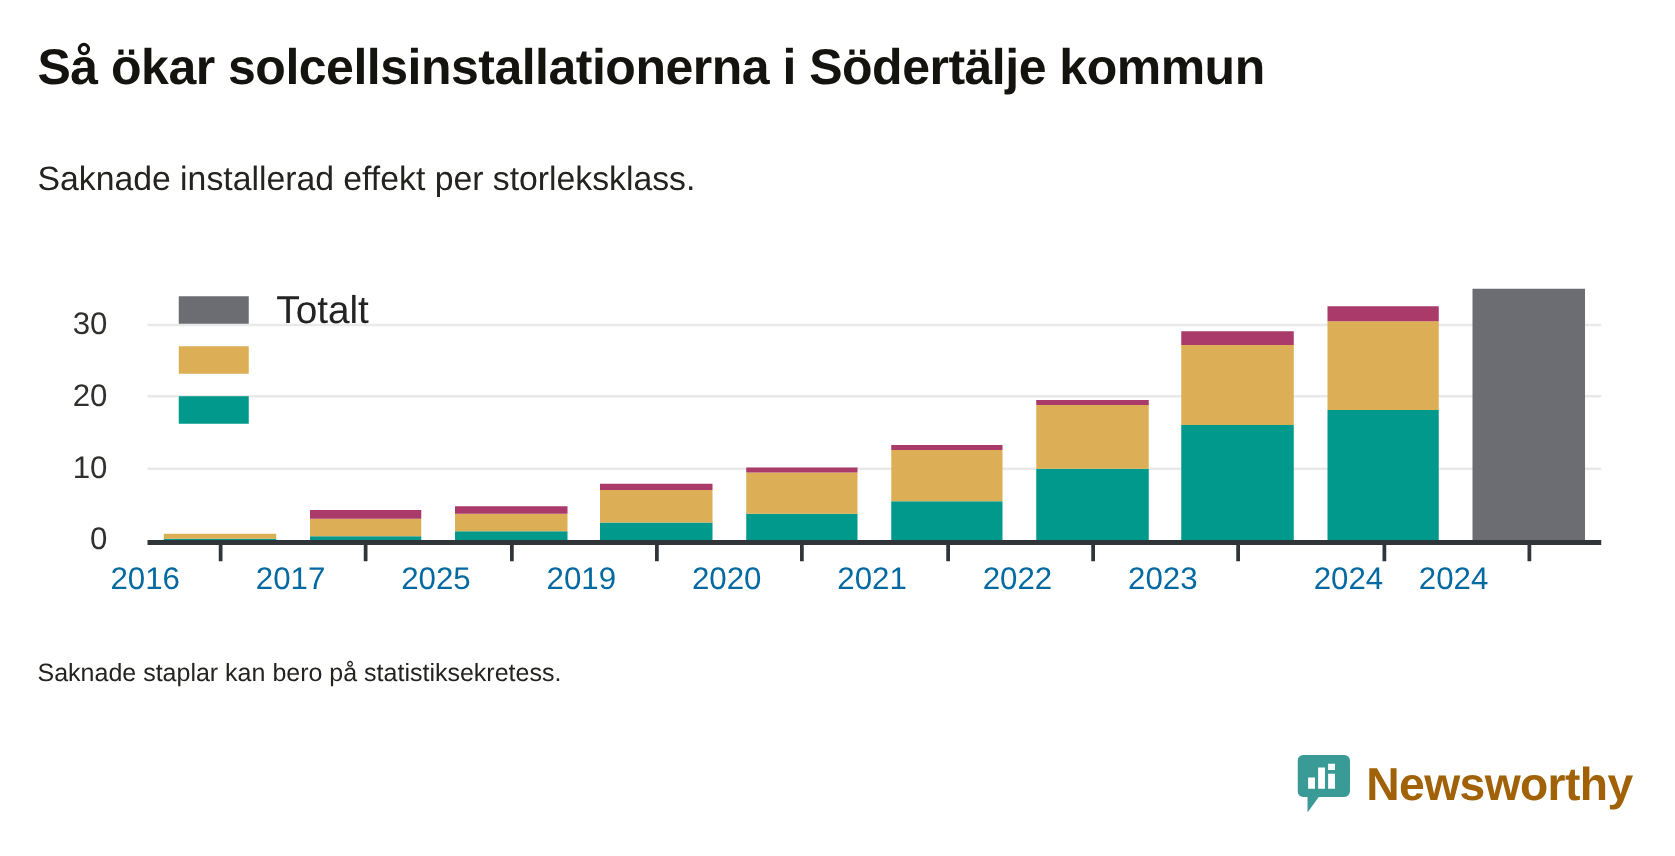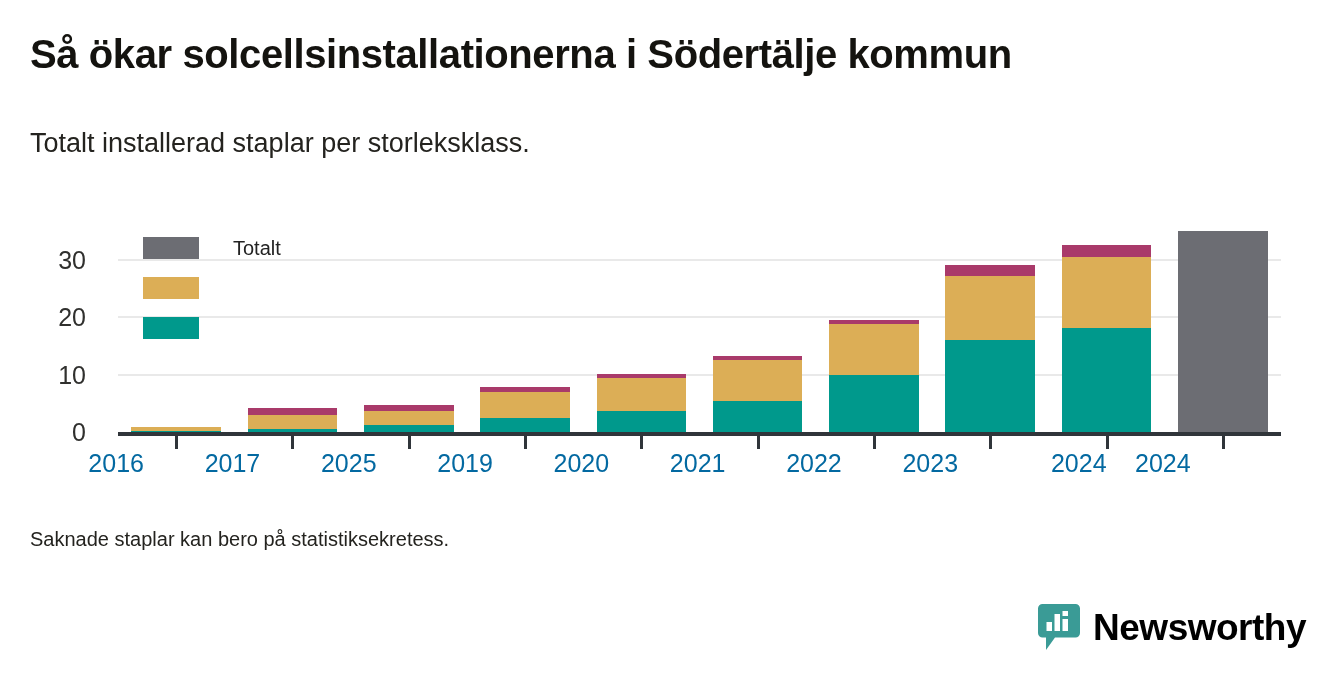--- a/index.html
+++ b/index.html
@@ -110,22 +110,22 @@
     display: flex;
     align-items: center;
     height: 40px;
   }
   .legend-swatch {
     width: 56px;
     height: 22px;
     flex: 0 0 auto;
   }
   .legend-label {
-    margin-left: 34px;
-    font-size: 20px;
+    margin-left: 22px;
+    font-size: 31px;
     color: #232323;
     white-space: nowrap;
   }
 
   
   #footnote {
     position: absolute;
     left: 30px;
     top: 528px;
     font-size: 20px;
@@ -142,30 +142,30 @@
   }
   #logo-mark {
     width: 42px;
     height: 46px;
     flex: 0 0 auto;
   }
   #logo-wordmark {
     margin-left: 13px;
     font-size: 37px;
     font-weight: bold;
-    color: #000000;
+    color: #a16207;
     letter-spacing: -0.5px;
     line-height: 1;
   }
 </style>
 </head>
 <body>
 
 <div id="chart-title">Så ökar solcellsinstallationerna i Södertälje kommun</div>
-<div id="chart-subtitle">Totalt installerad staplar per storleksklass.</div>
+<div id="chart-subtitle">Saknade installerad effekt per storleksklass.</div>
 
 <div id="plot-area">
   <div id="gridlines">
       <div class="gridline" style="top: 373.7px;"></div>
       <div class="gridline" style="top: 316.4px;"></div>
       <div class="gridline" style="top: 259.1px;"></div>
     </div>
   <div id="bars-layer">
       <div class="bar-group" style="left: 131.375px; width: 89.551px; height: 432px; top: 0px;">
         <div class="bar-seg" style="background: rgb(0, 153, 140); height: 1.146px; top: 430.854px;"></div>

